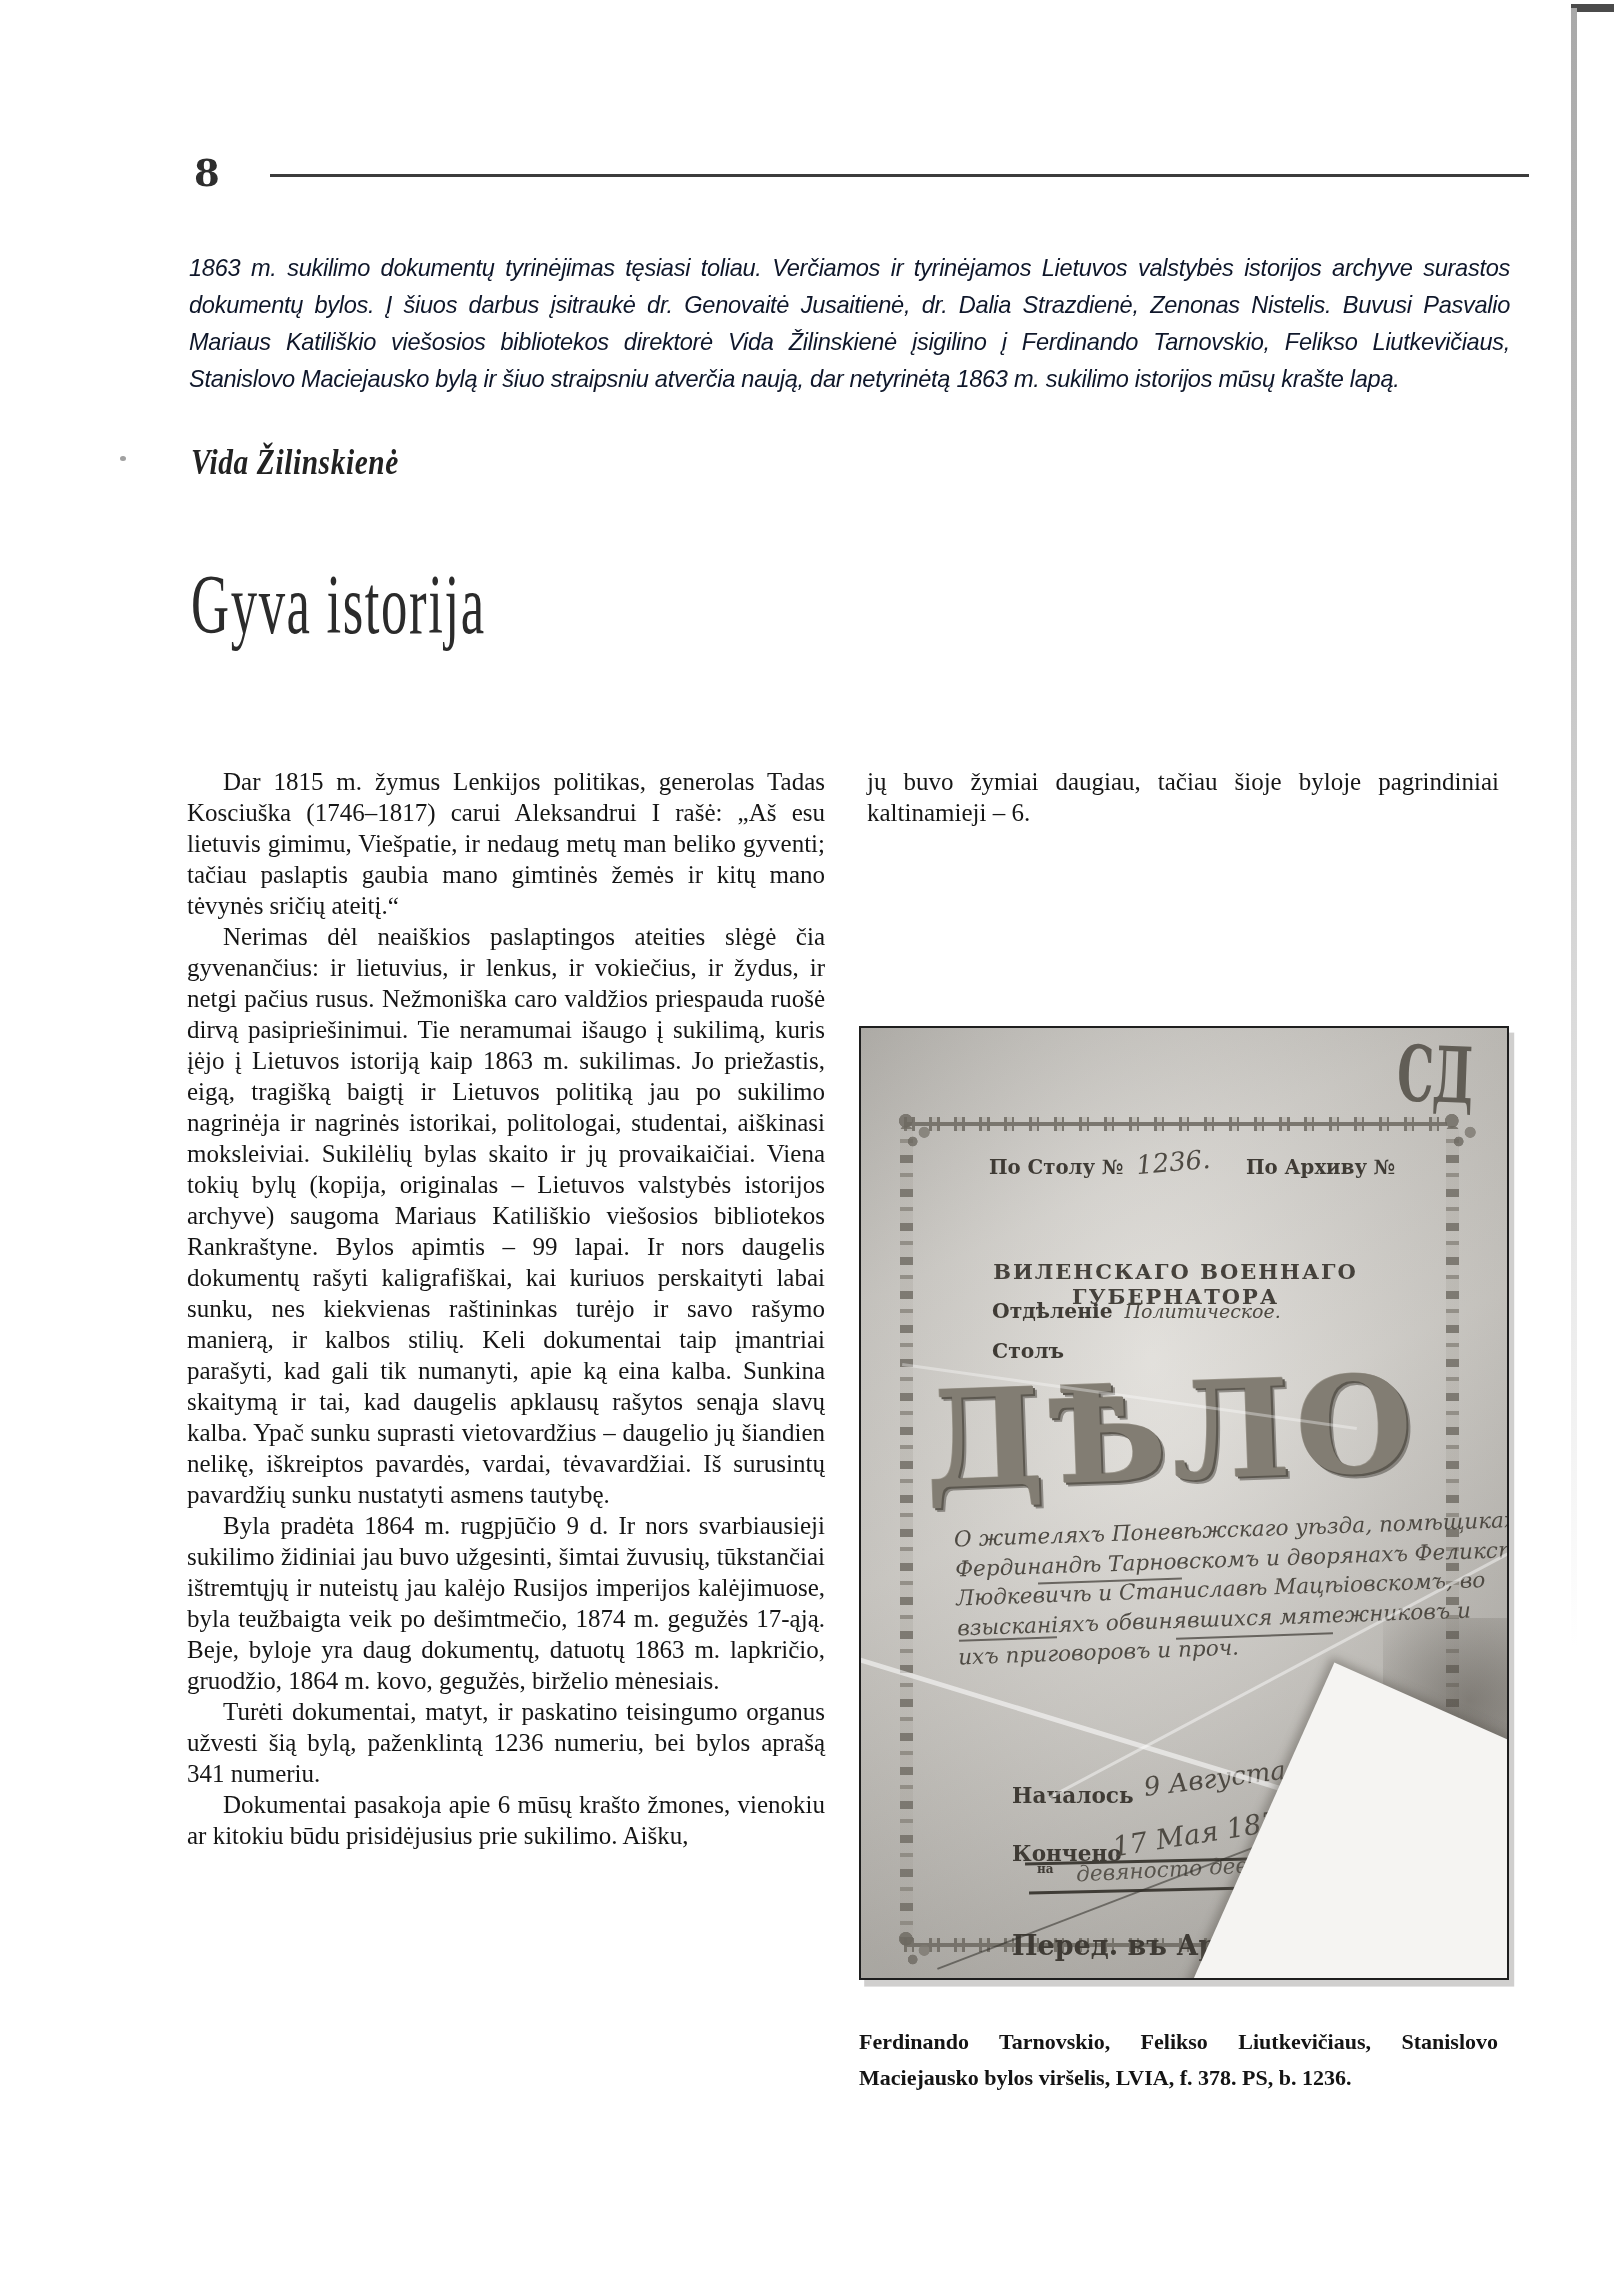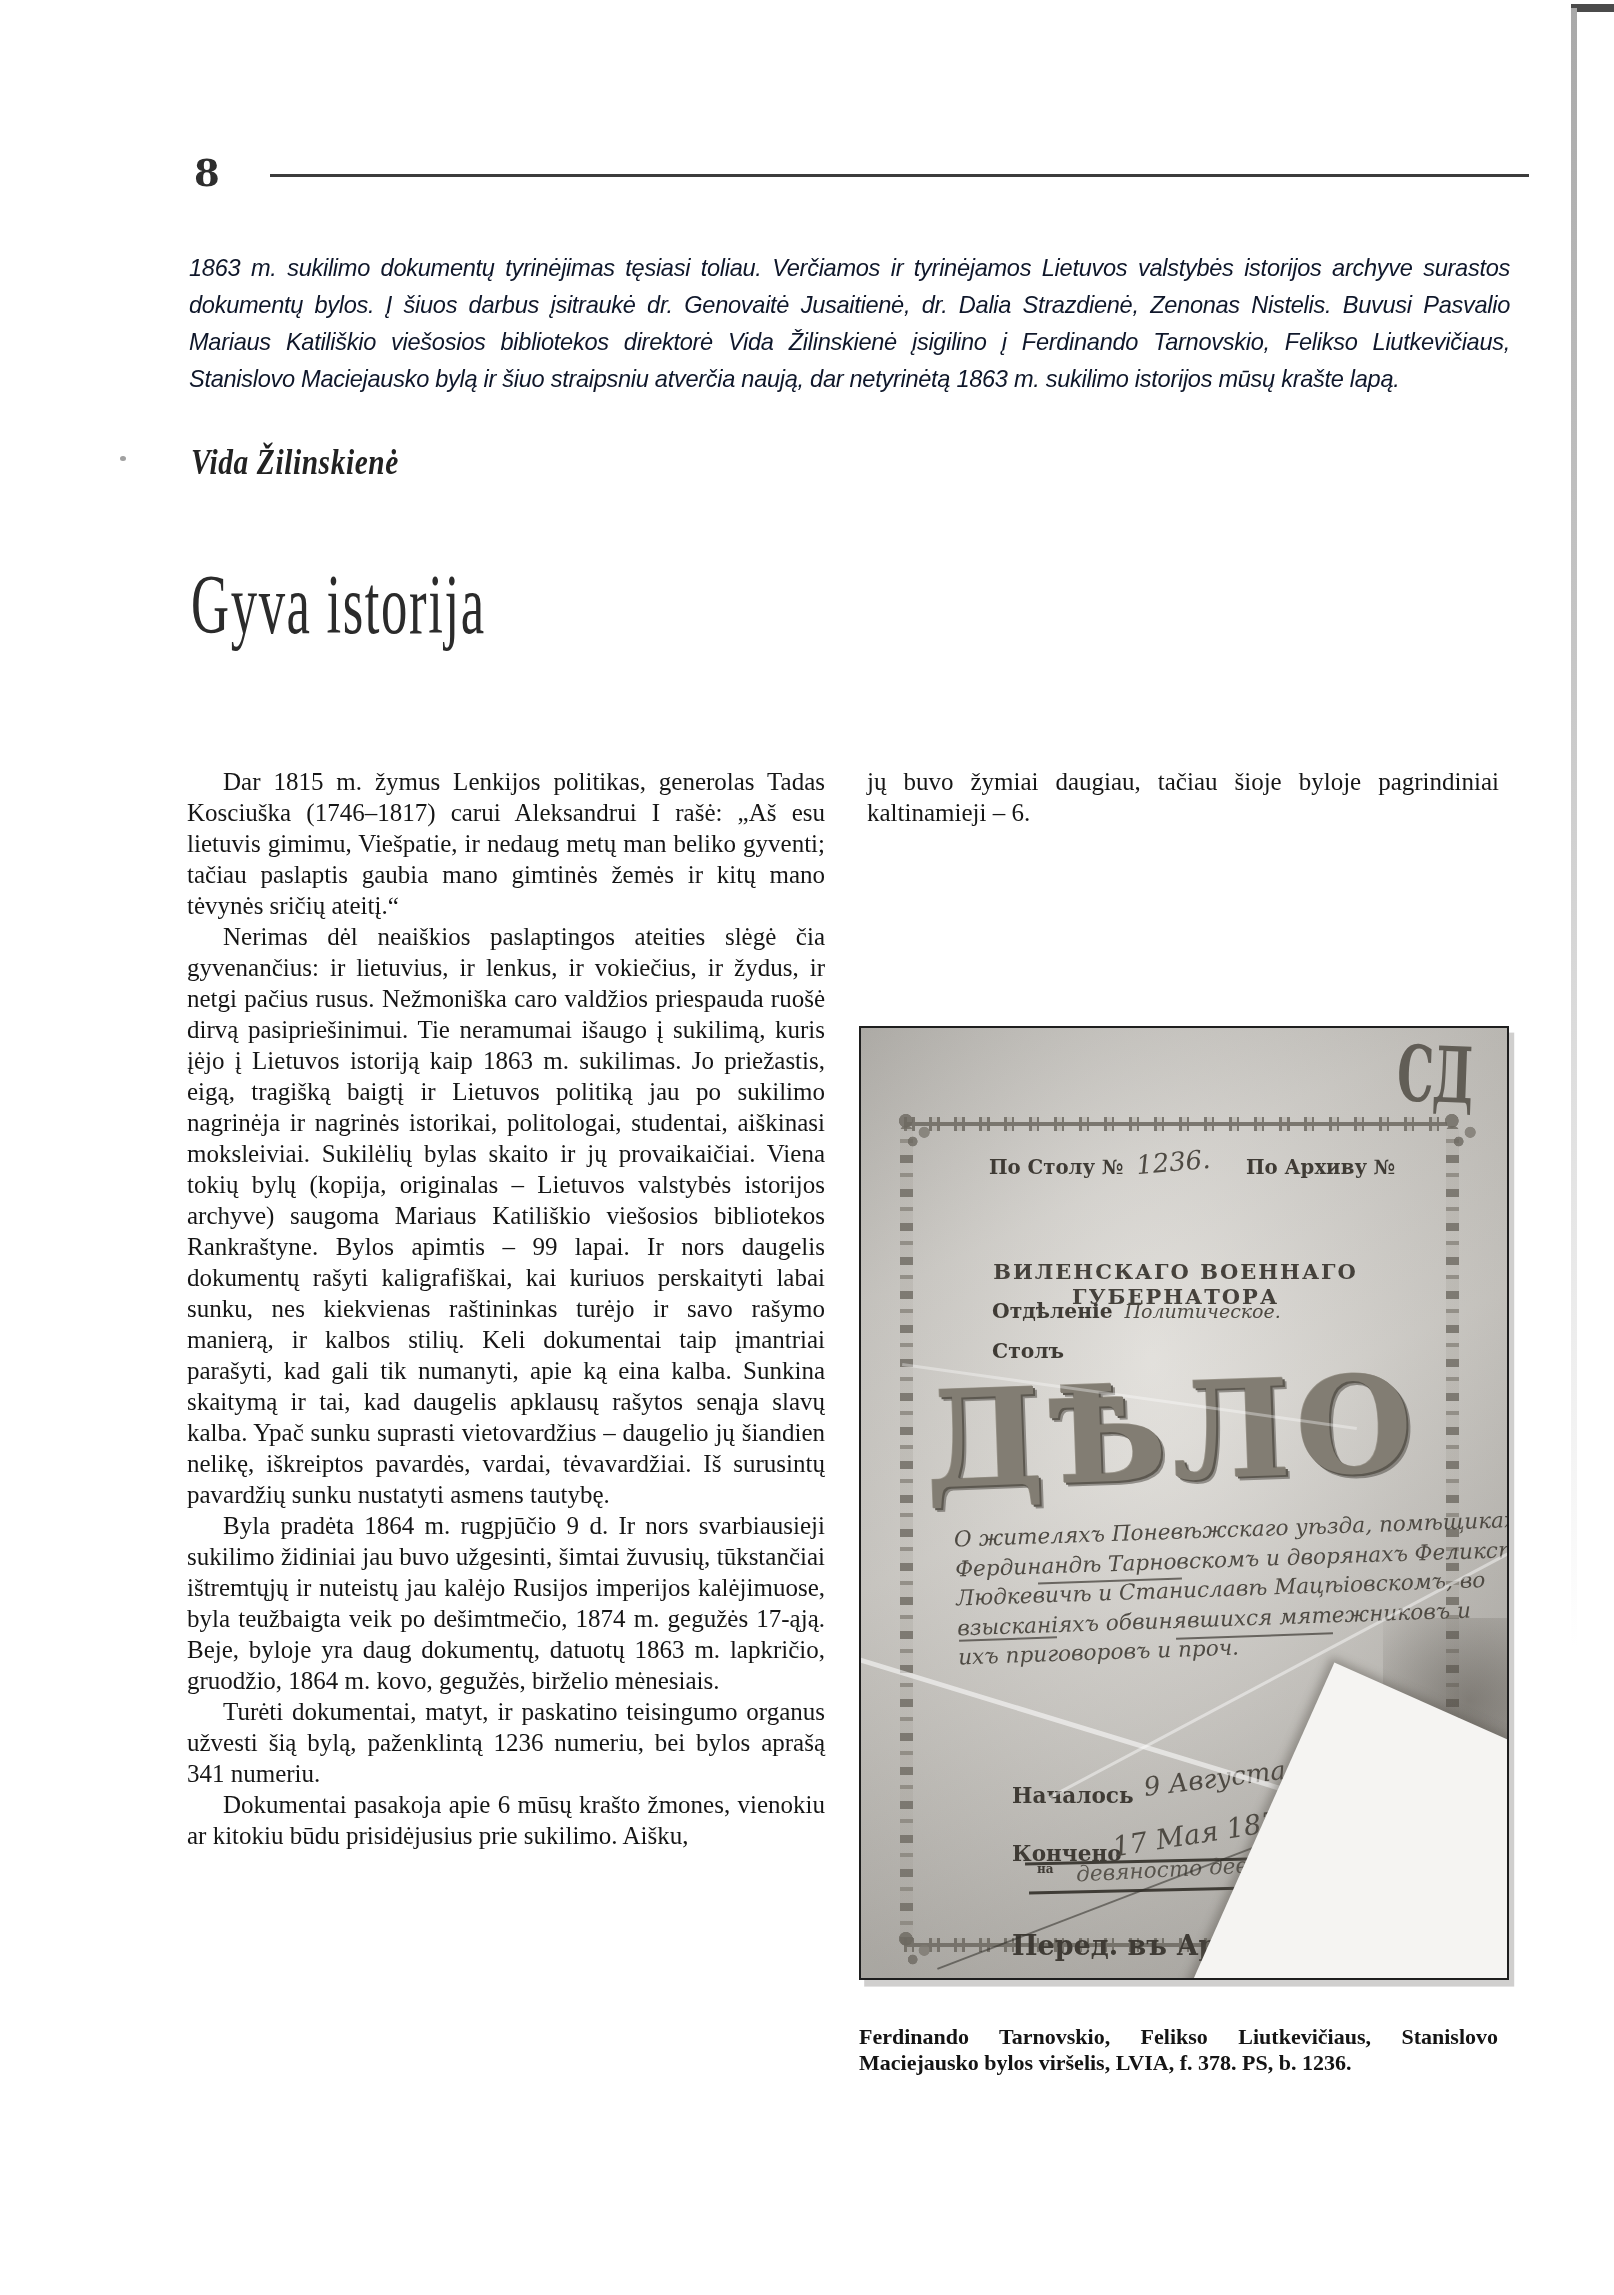--- a/index.html
+++ b/index.html
@@ -116,21 +116,21 @@
   .cr-w2{left:157px;top:642px;width:537px;height:3.3px;background:rgba(255,255,255,.45);transform:rotate(-28deg);}
   .cr-w3{left:39px;top:367px;width:459px;height:2.6px;background:rgba(255,255,255,.35);transform:rotate(8deg);}
   .blotch{position:absolute;right:-19.7px;top:590px;width:144px;height:275px;
       background:radial-gradient(circle at 60% 30%,rgba(70,65,58,.45),transparent 60%),
                  radial-gradient(circle at 40% 75%,rgba(70,65,58,.38),transparent 55%);}
   .torn{position:absolute;right:-79px;bottom:-105px;width:341px;height:367px;
       background:#f5f4f2;transform:rotate(24deg);box-shadow:-5.2px -3.9px 9.2px rgba(90,86,80,.45);}
 
   
   .caption{position:absolute;left:859px;top:2024px;width:639px;margin:0;
-           font-size:22px;font-weight:bold;line-height:26px;text-align:justify;color:#141414;}
+           font-size:22px;font-weight:bold;line-height:36px;text-align:justify;color:#141414;}
 </style>
 </head>
 <body>
 
 <div>
 
   <div class="page-number">8</div>
   <div class="header-rule"></div>
   <div class="scan-cap"></div>
   <div class="scan-line"></div>

